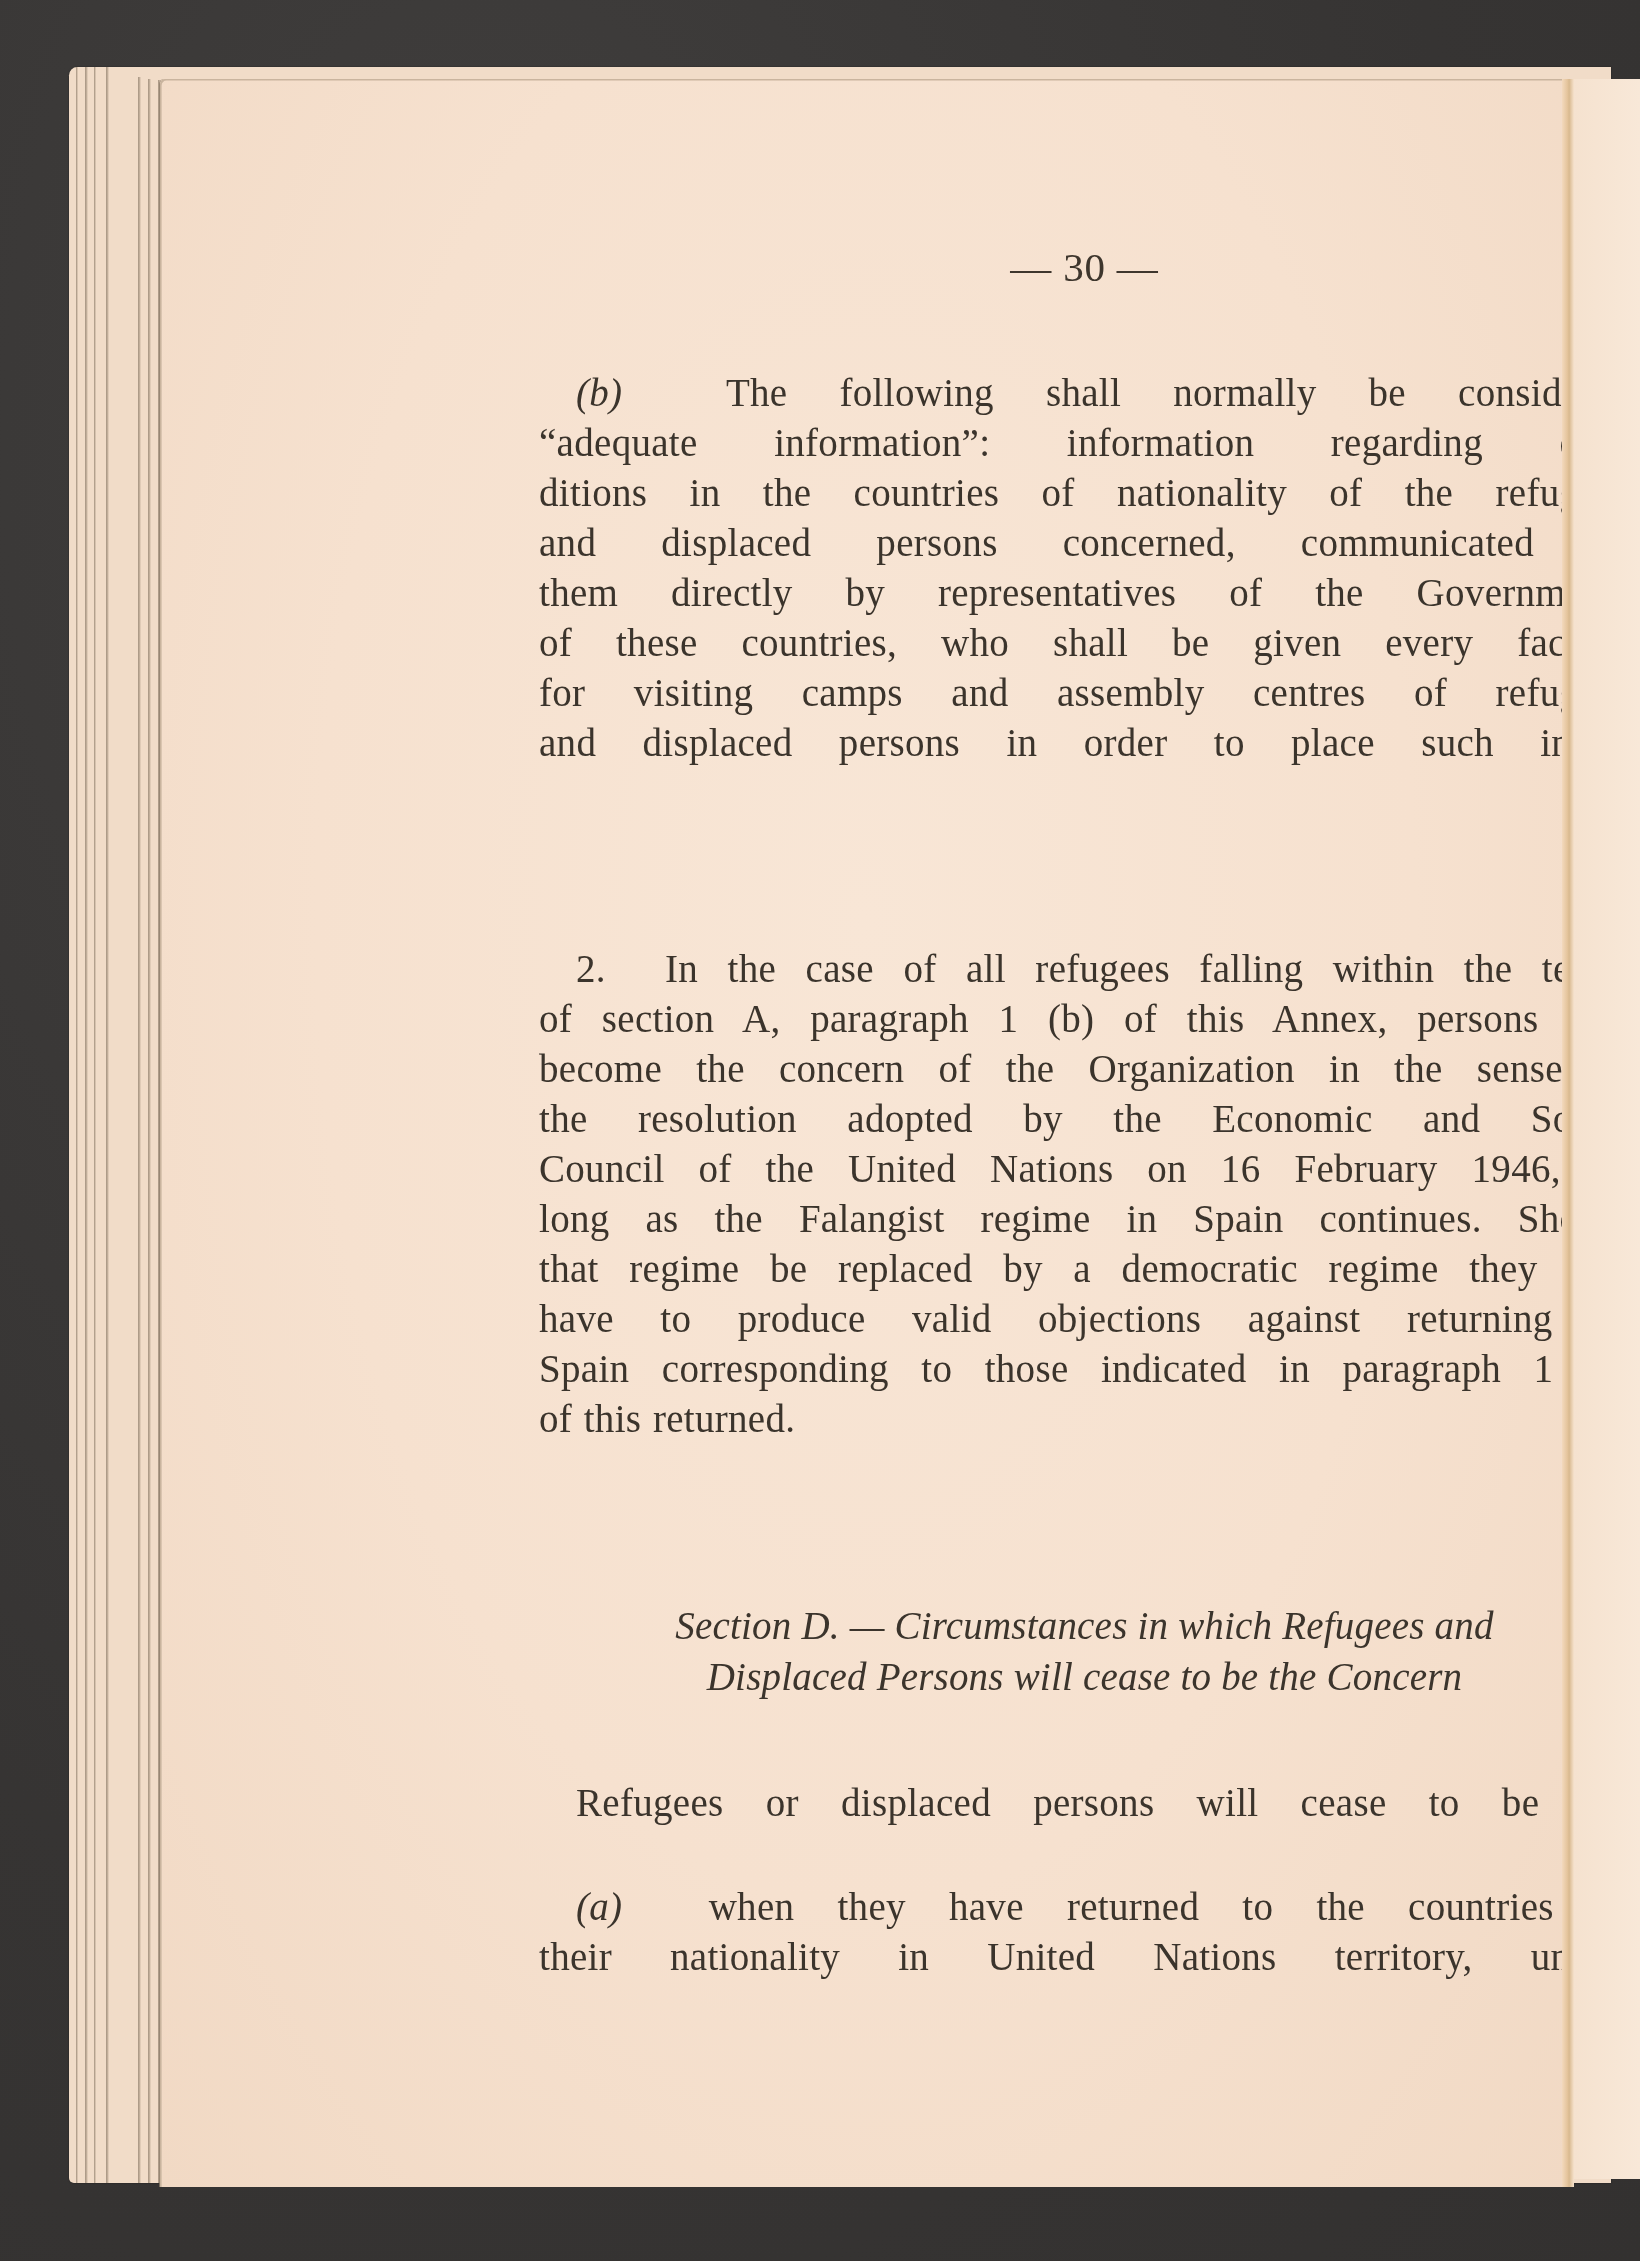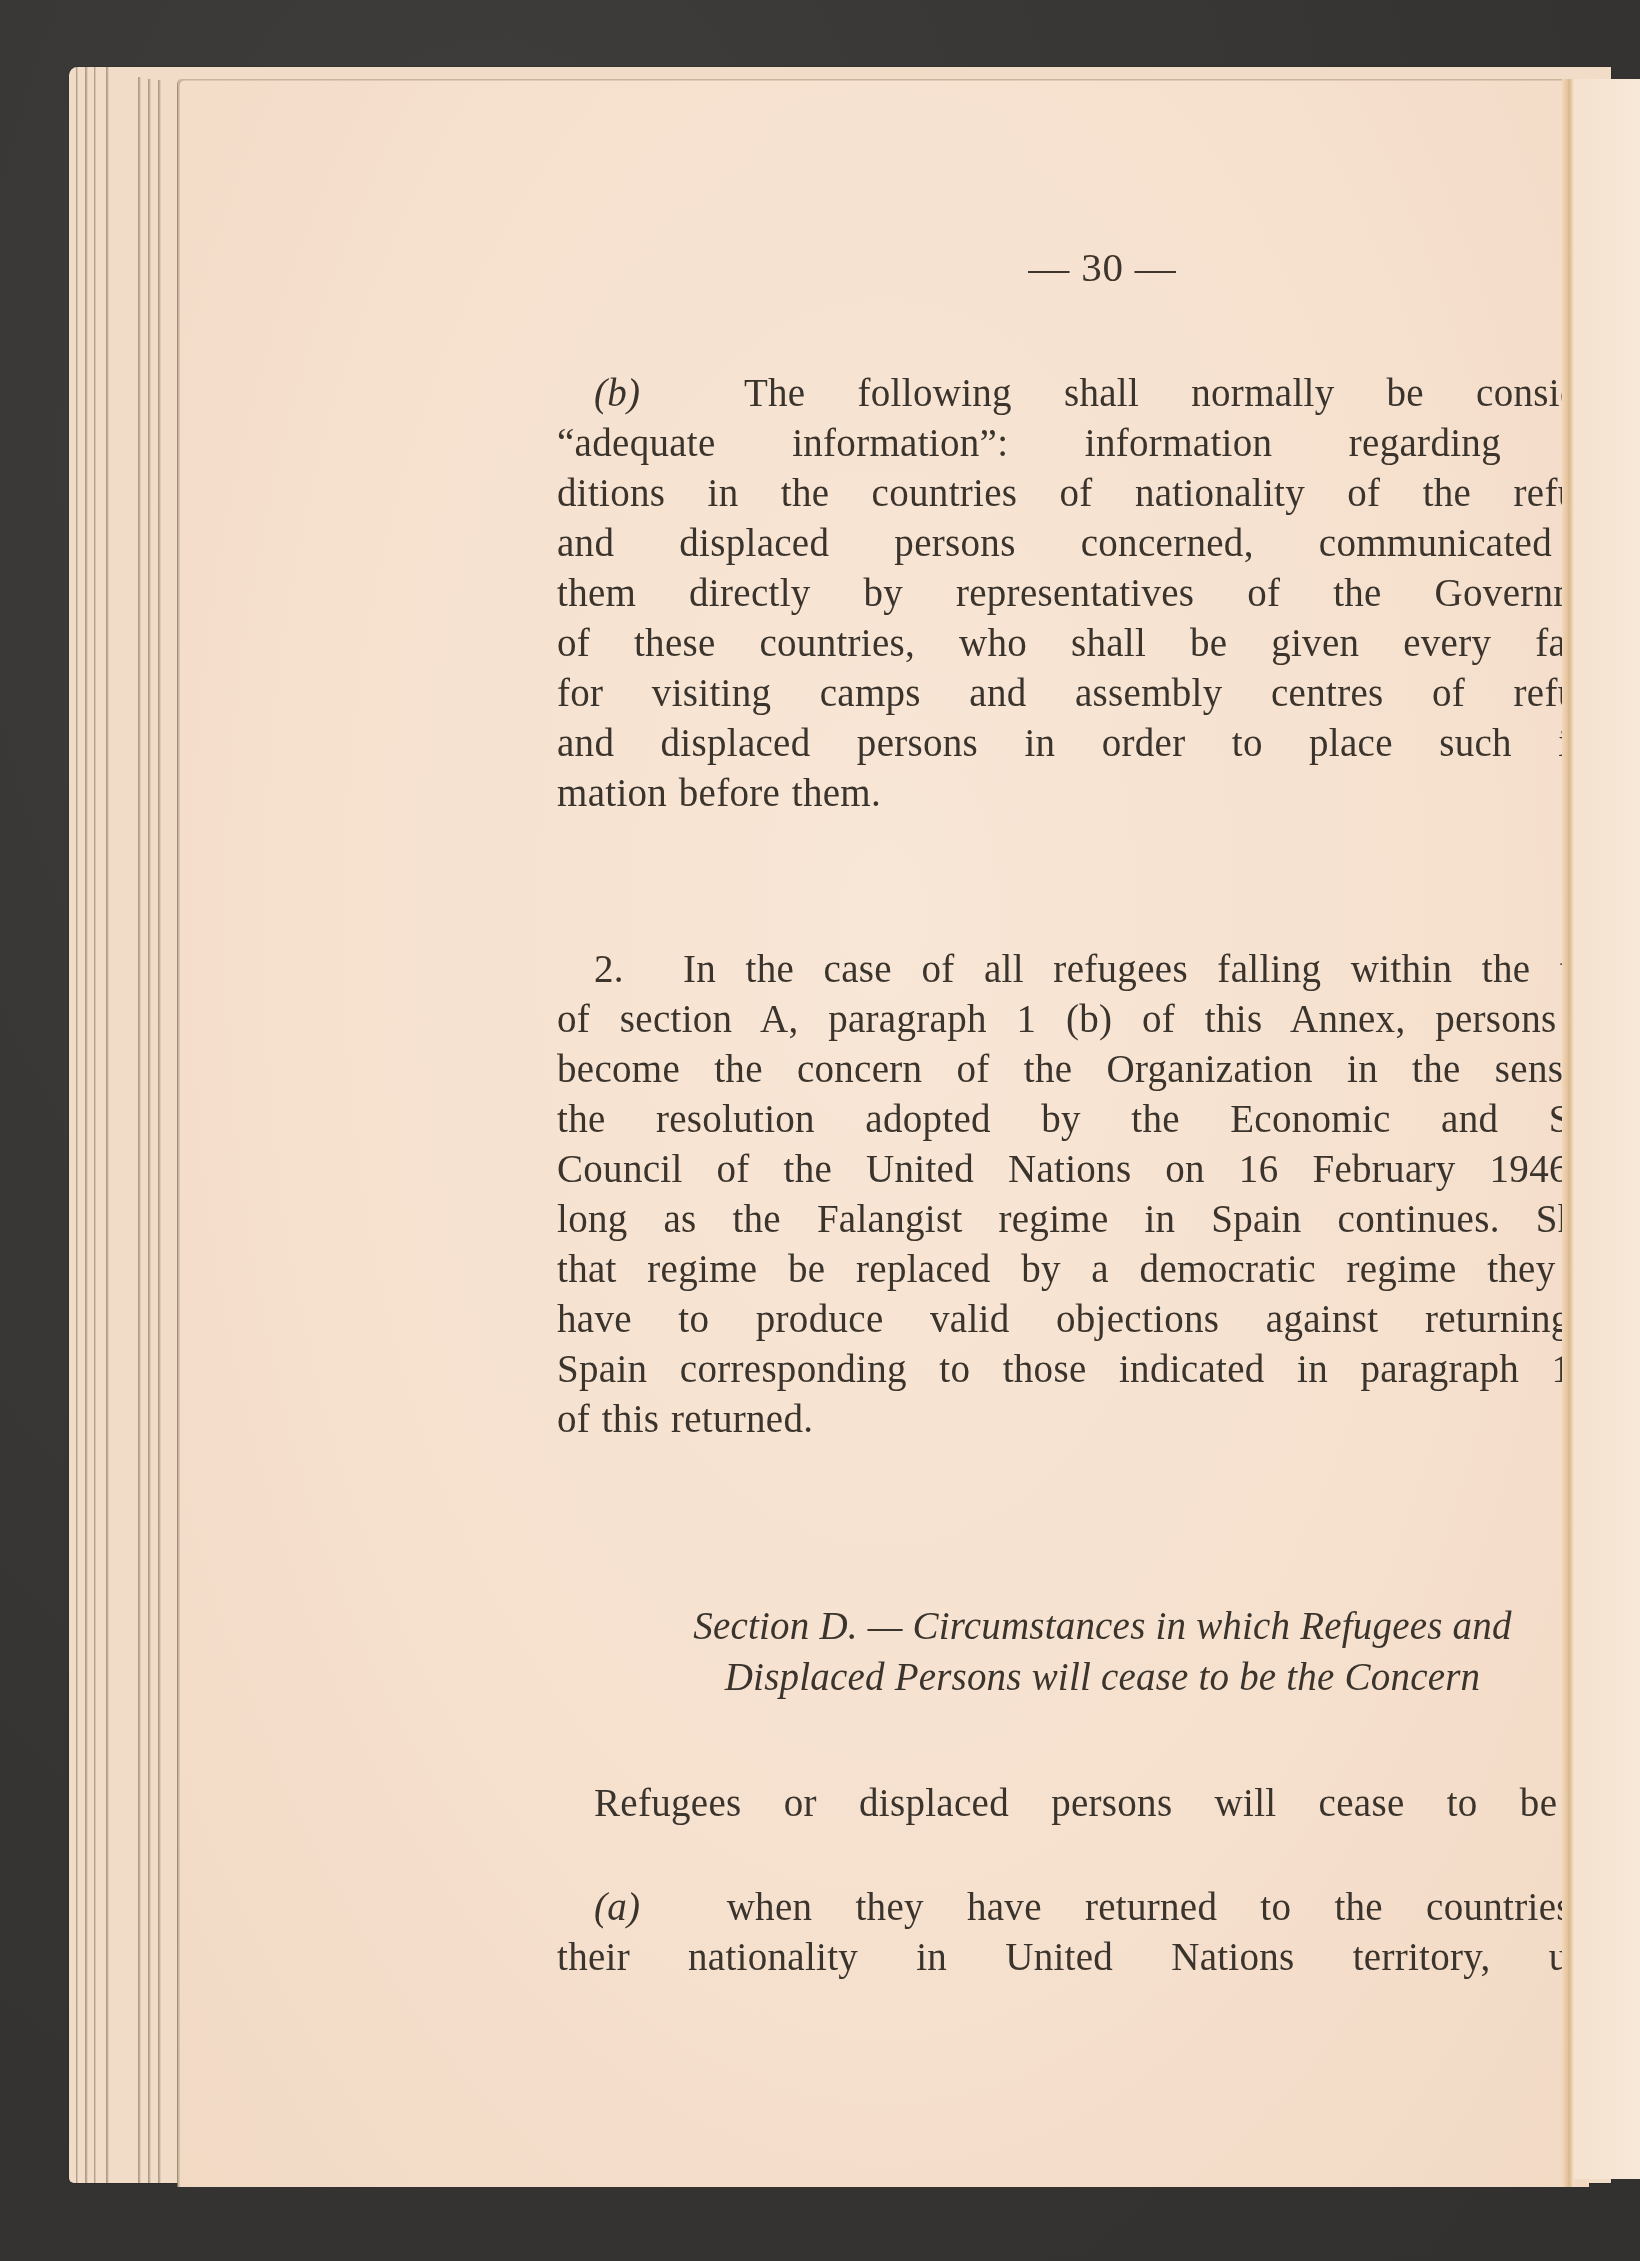--- a/index.html
+++ b/index.html
@@ -44,21 +44,21 @@
     .edge-line.e2 { left: 16.4px; }
     .edge-line.e3 { left: 24.6px; }
     .edge-line.e4 { left: 37px; }
     .edge-line.e5 { left: 69px; top: 9.8px; }
     .edge-line.e6 { left: 79px; top: 11.5px; }
     .edge-line.e7 { left: 89px; top: 13px; }
     
     .page {
       position: absolute;
       top: 79px;
-      left: 178px;
+      left: 160px;
       width: 1411px;
       height: 2108px;
       background:
         radial-gradient(ellipse at 50% 40%, #f8e6d6 0%, #f6e1cf 55%, #f1d9c4 100%);
       border-top-left-radius: 4.9px;
       box-shadow: inset 1.6px 1.6px 0 #c9b49e, -0.8px 0 0 #8d7c6a;
     }
     
     .gutter {
       position: absolute;
@@ -158,21 +158,20 @@
 
     <div class="para para-b">
       <span class="line indent"><i class="lab">(b)</i>&nbsp; <span>The following shall normally be considered</span></span>
       <span class="line">“adequate information”: information regarding con-</span>
       <span class="line">ditions in the countries of nationality of the refugees</span>
       <span class="line">and displaced persons concerned, communicated to</span>
       <span class="line">them directly by representatives of the Governments</span>
       <span class="line">of these countries, who shall be given every facility</span>
       <span class="line">for visiting camps and assembly centres of refugees</span>
       <span class="line">and displaced persons in order to place such infor-</span>
-      <span class="line last">mation before them.</span>
     </div>
 
     <div class="para para-2">
       <span class="line indent"><span>2.</span>&nbsp; <span>In the case of all refugees falling within the terms</span></span>
       <span class="line">of section A, paragraph 1 (b) of this Annex, persons will</span>
       <span class="line">become the concern of the Organization in the sense of</span>
       <span class="line">the resolution adopted by the Economic and Social</span>
       <span class="line">Council of the United Nations on 16 February 1946, so</span>
       <span class="line">long as the Falangist regime in Spain continues. Should</span>
       <span class="line">that regime be replaced by a democratic regime they will</span>

